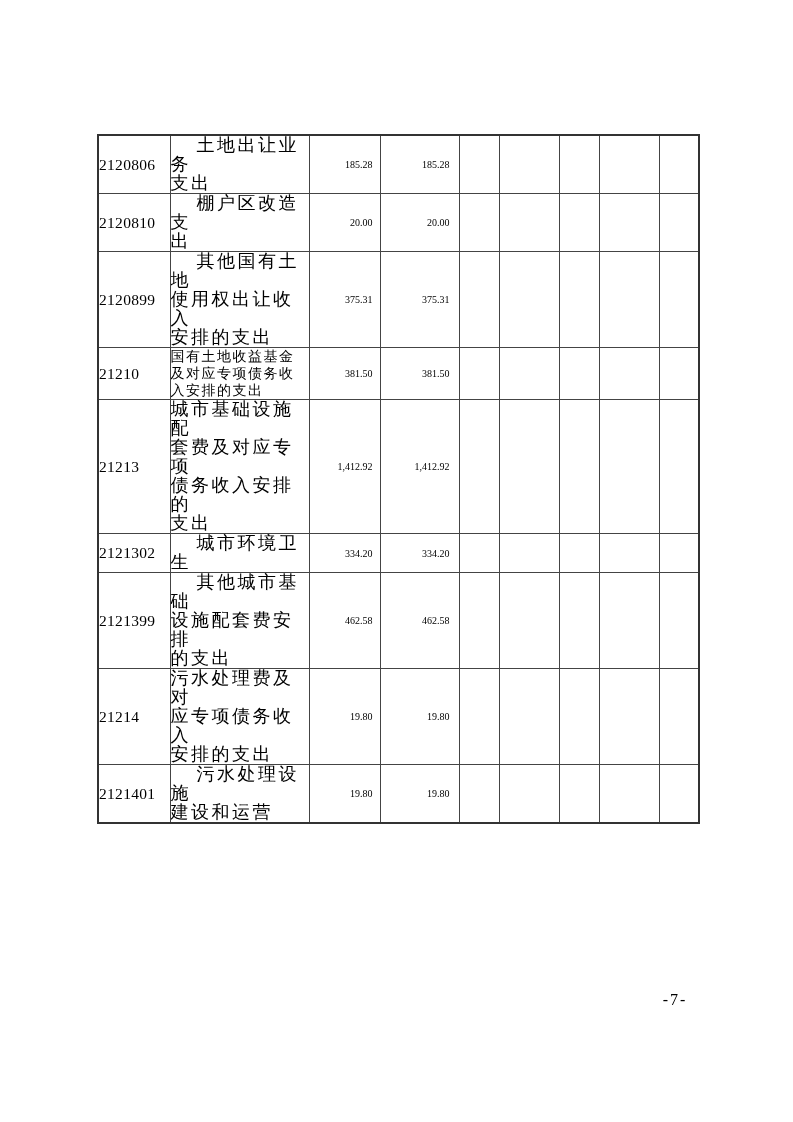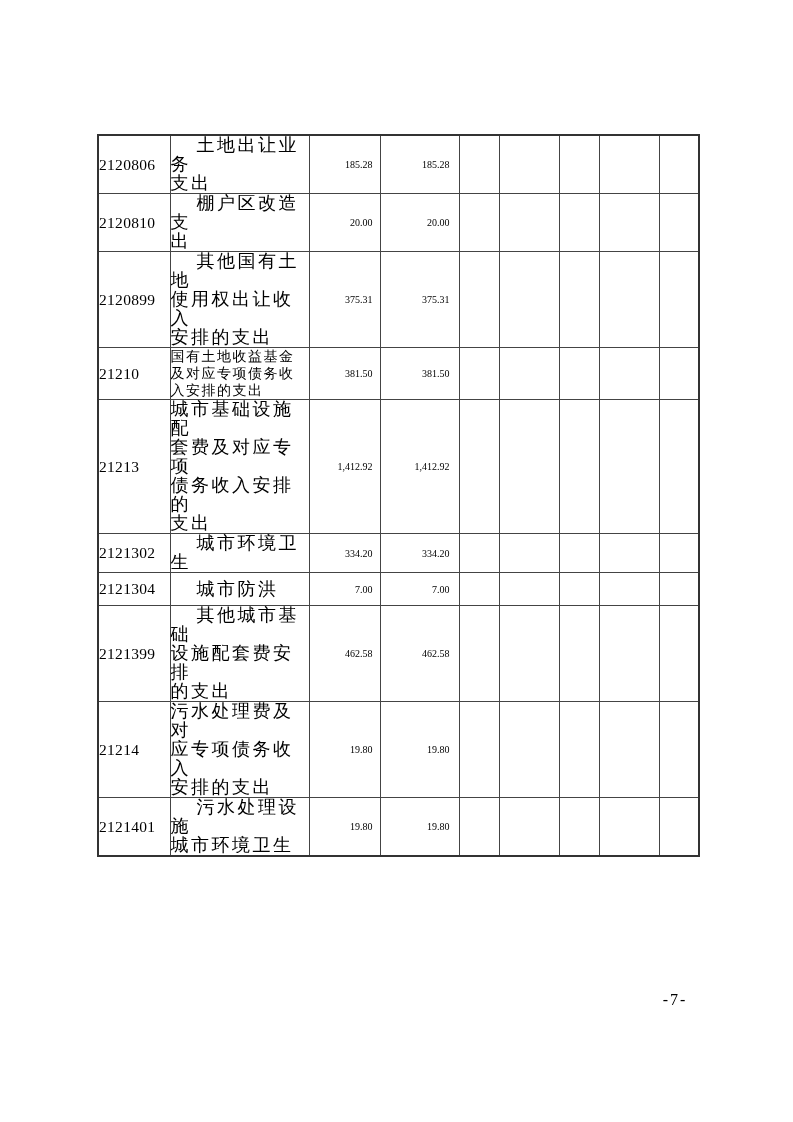--- a/index.html
+++ b/index.html
@@ -150,31 +150,20 @@
       <td class="code">2121302</td>
       <td class="name indent">城市环境卫生</td>
       <td class="val v1">334.20</td>
       <td class="val v2">334.20</td>
       <td class="empty"></td>
       <td class="empty"></td>
       <td class="empty"></td>
       <td class="empty"></td>
       <td class="empty"></td>
     </tr>
-        <tr style="height: 33px;">
-      <td class="code">2121304</td>
-      <td class="name indent">城市防洪</td>
-      <td class="val v1">7.00</td>
-      <td class="val v2">7.00</td>
-      <td class="empty"></td>
-      <td class="empty"></td>
-      <td class="empty"></td>
-      <td class="empty"></td>
-      <td class="empty"></td>
-    </tr>
         <tr style="height: 61px;">
       <td class="code">2121399</td>
       <td class="name indent">其他城市基础
 设施配套费安排
 的支出</td>
       <td class="val v1">462.58</td>
       <td class="val v2">462.58</td>
       <td class="empty"></td>
       <td class="empty"></td>
       <td class="empty"></td>
@@ -190,21 +179,21 @@
       <td class="val v2">19.80</td>
       <td class="empty"></td>
       <td class="empty"></td>
       <td class="empty"></td>
       <td class="empty"></td>
       <td class="empty"></td>
     </tr>
         <tr style="height: 52px;">
       <td class="code">2121401</td>
       <td class="name indent">污水处理设施
-城市环境卫生</td>
+建设和运营</td>
       <td class="val v1">19.80</td>
       <td class="val v2">19.80</td>
       <td class="empty"></td>
       <td class="empty"></td>
       <td class="empty"></td>
       <td class="empty"></td>
       <td class="empty"></td>
     </tr>
       </tbody>
   </table>

